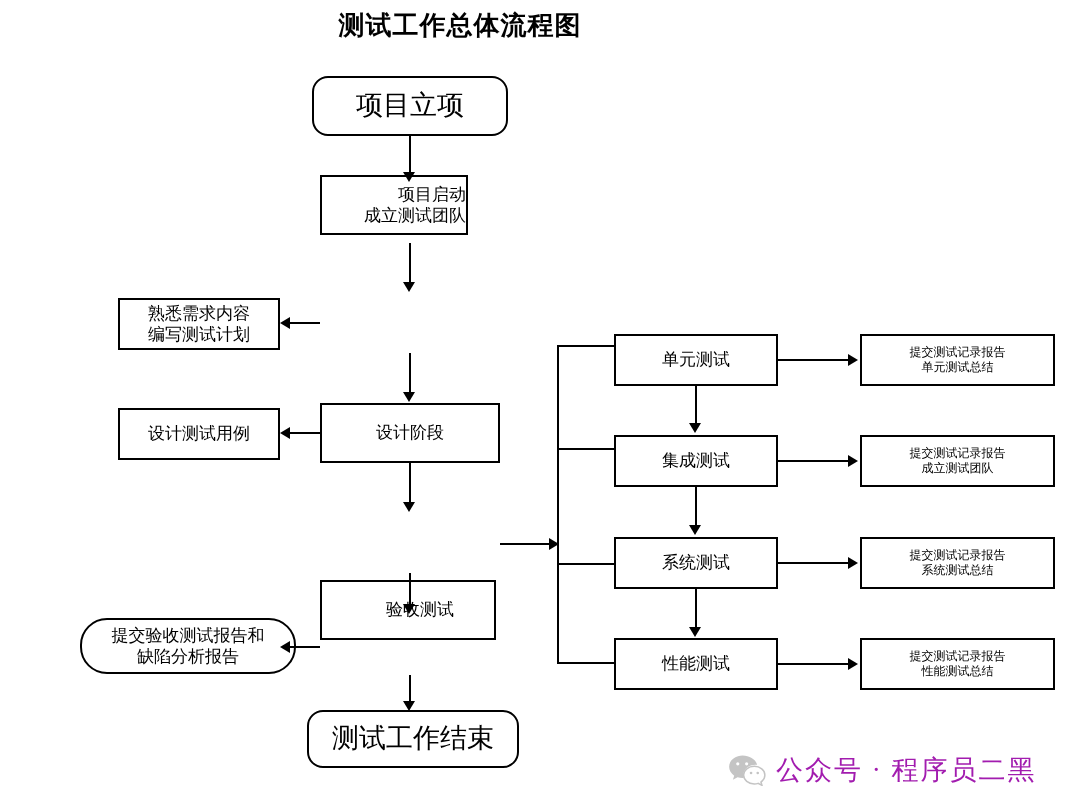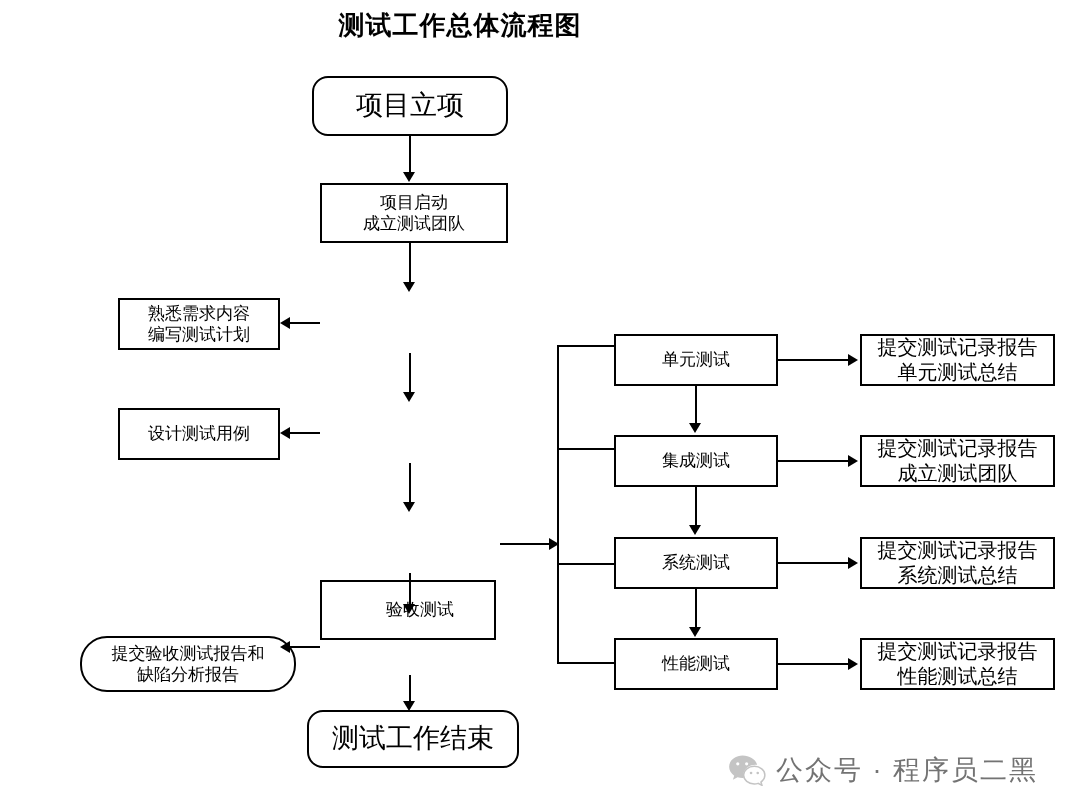--- a/index.html
+++ b/index.html
@@ -50,21 +50,21 @@
   .node .ln { display: block; white-space: nowrap; }
 
   .terminal {
     border-radius: 16px;
     border-width: 2px;
     font-size: 27px;
   }
   .stage { font-size: 17px; }
   .side  { font-size: 17px; }
   .test  { font-size: 17px; }
-  .report{ font-size: 20px; }
+  .report{ font-size: 12px; }
 
   
   .vline, .hline {
     position: absolute;
     background: #000000;
   }
   .vline { width: 2px; }
   .hline { height: 2px; }
 
   .arrow-down, .arrow-left, .arrow-right {
@@ -92,49 +92,54 @@
   .watermark {
     position: absolute;
     left: 728px;
     top: 752px;
     display: flex;
     align-items: center;
     gap: 10px;
     color: #c8c8c8;
   }
   .watermark .wm-text {
-    font-family: Liberation Sans, sans-serif;
+    font-family: Liberation Serif, serif;
     font-size: 27px;
     letter-spacing: 2px;
-    color: #737373;
+    color: #a21caf;
     white-space: nowrap;
   }
   .wechat-icon { width: 38px; height: 32px; display:block; }
 </style>
 </head>
 <body>
 
 <div id="canvas">
 
   <div class="title">测试工作总体流程图</div>
 
   <div class="node terminal" style="left:312px; top:76px; width:196px; height:60px;">
     <span class="lines">
       <span class="ln">项目立项</span>
     </span>
   </div>
 
-  <div class="node stage" style="left:320px; top:183px; width:188px; height:60px;">
+  <div class="node stage" style="left:320px; top:175px; width:148px; height:60px;text-align:right;">
     <span class="lines">
       <span class="ln">项目启动</span>
       <span class="ln">成立测试团队</span>
     </span>
   </div>
 
 
+  <div class="node stage" style="left:320px; top:403px; width:180px; height:60px;">
+    <span class="lines">
+      <span class="ln">设计阶段</span>
+    </span>
+  </div>
 
 
   <div class="node stage" style="left:320px; top:580px; width:176px; height:60px;padding-left:24px;">
     <span class="lines">
       <span class="ln">验收测试</span>
     </span>
   </div>
 
   <div class="node terminal" style="left:307px; top:710px; width:212px; height:58px;">
     <span class="lines">
@@ -148,21 +153,21 @@
       <span class="ln">编写测试计划</span>
     </span>
   </div>
 
   <div class="node side" style="left:118px; top:408px; width:162px; height:52px;">
     <span class="lines">
       <span class="ln">设计测试用例</span>
     </span>
   </div>
 
-  <div class="node side" style="left:80px; top:636px; width:216px; height:56px;border-radius:27px;">
+  <div class="node side" style="left:80px; top:618px; width:216px; height:56px;border-radius:27px;">
     <span class="lines">
       <span class="ln">提交验收测试报告和</span>
       <span class="ln">缺陷分析报告</span>
     </span>
   </div>
 
   <div class="node test" style="left:614px; top:334px; width:164px; height:52px;">
     <span class="lines">
       <span class="ln">单元测试</span>
     </span>

